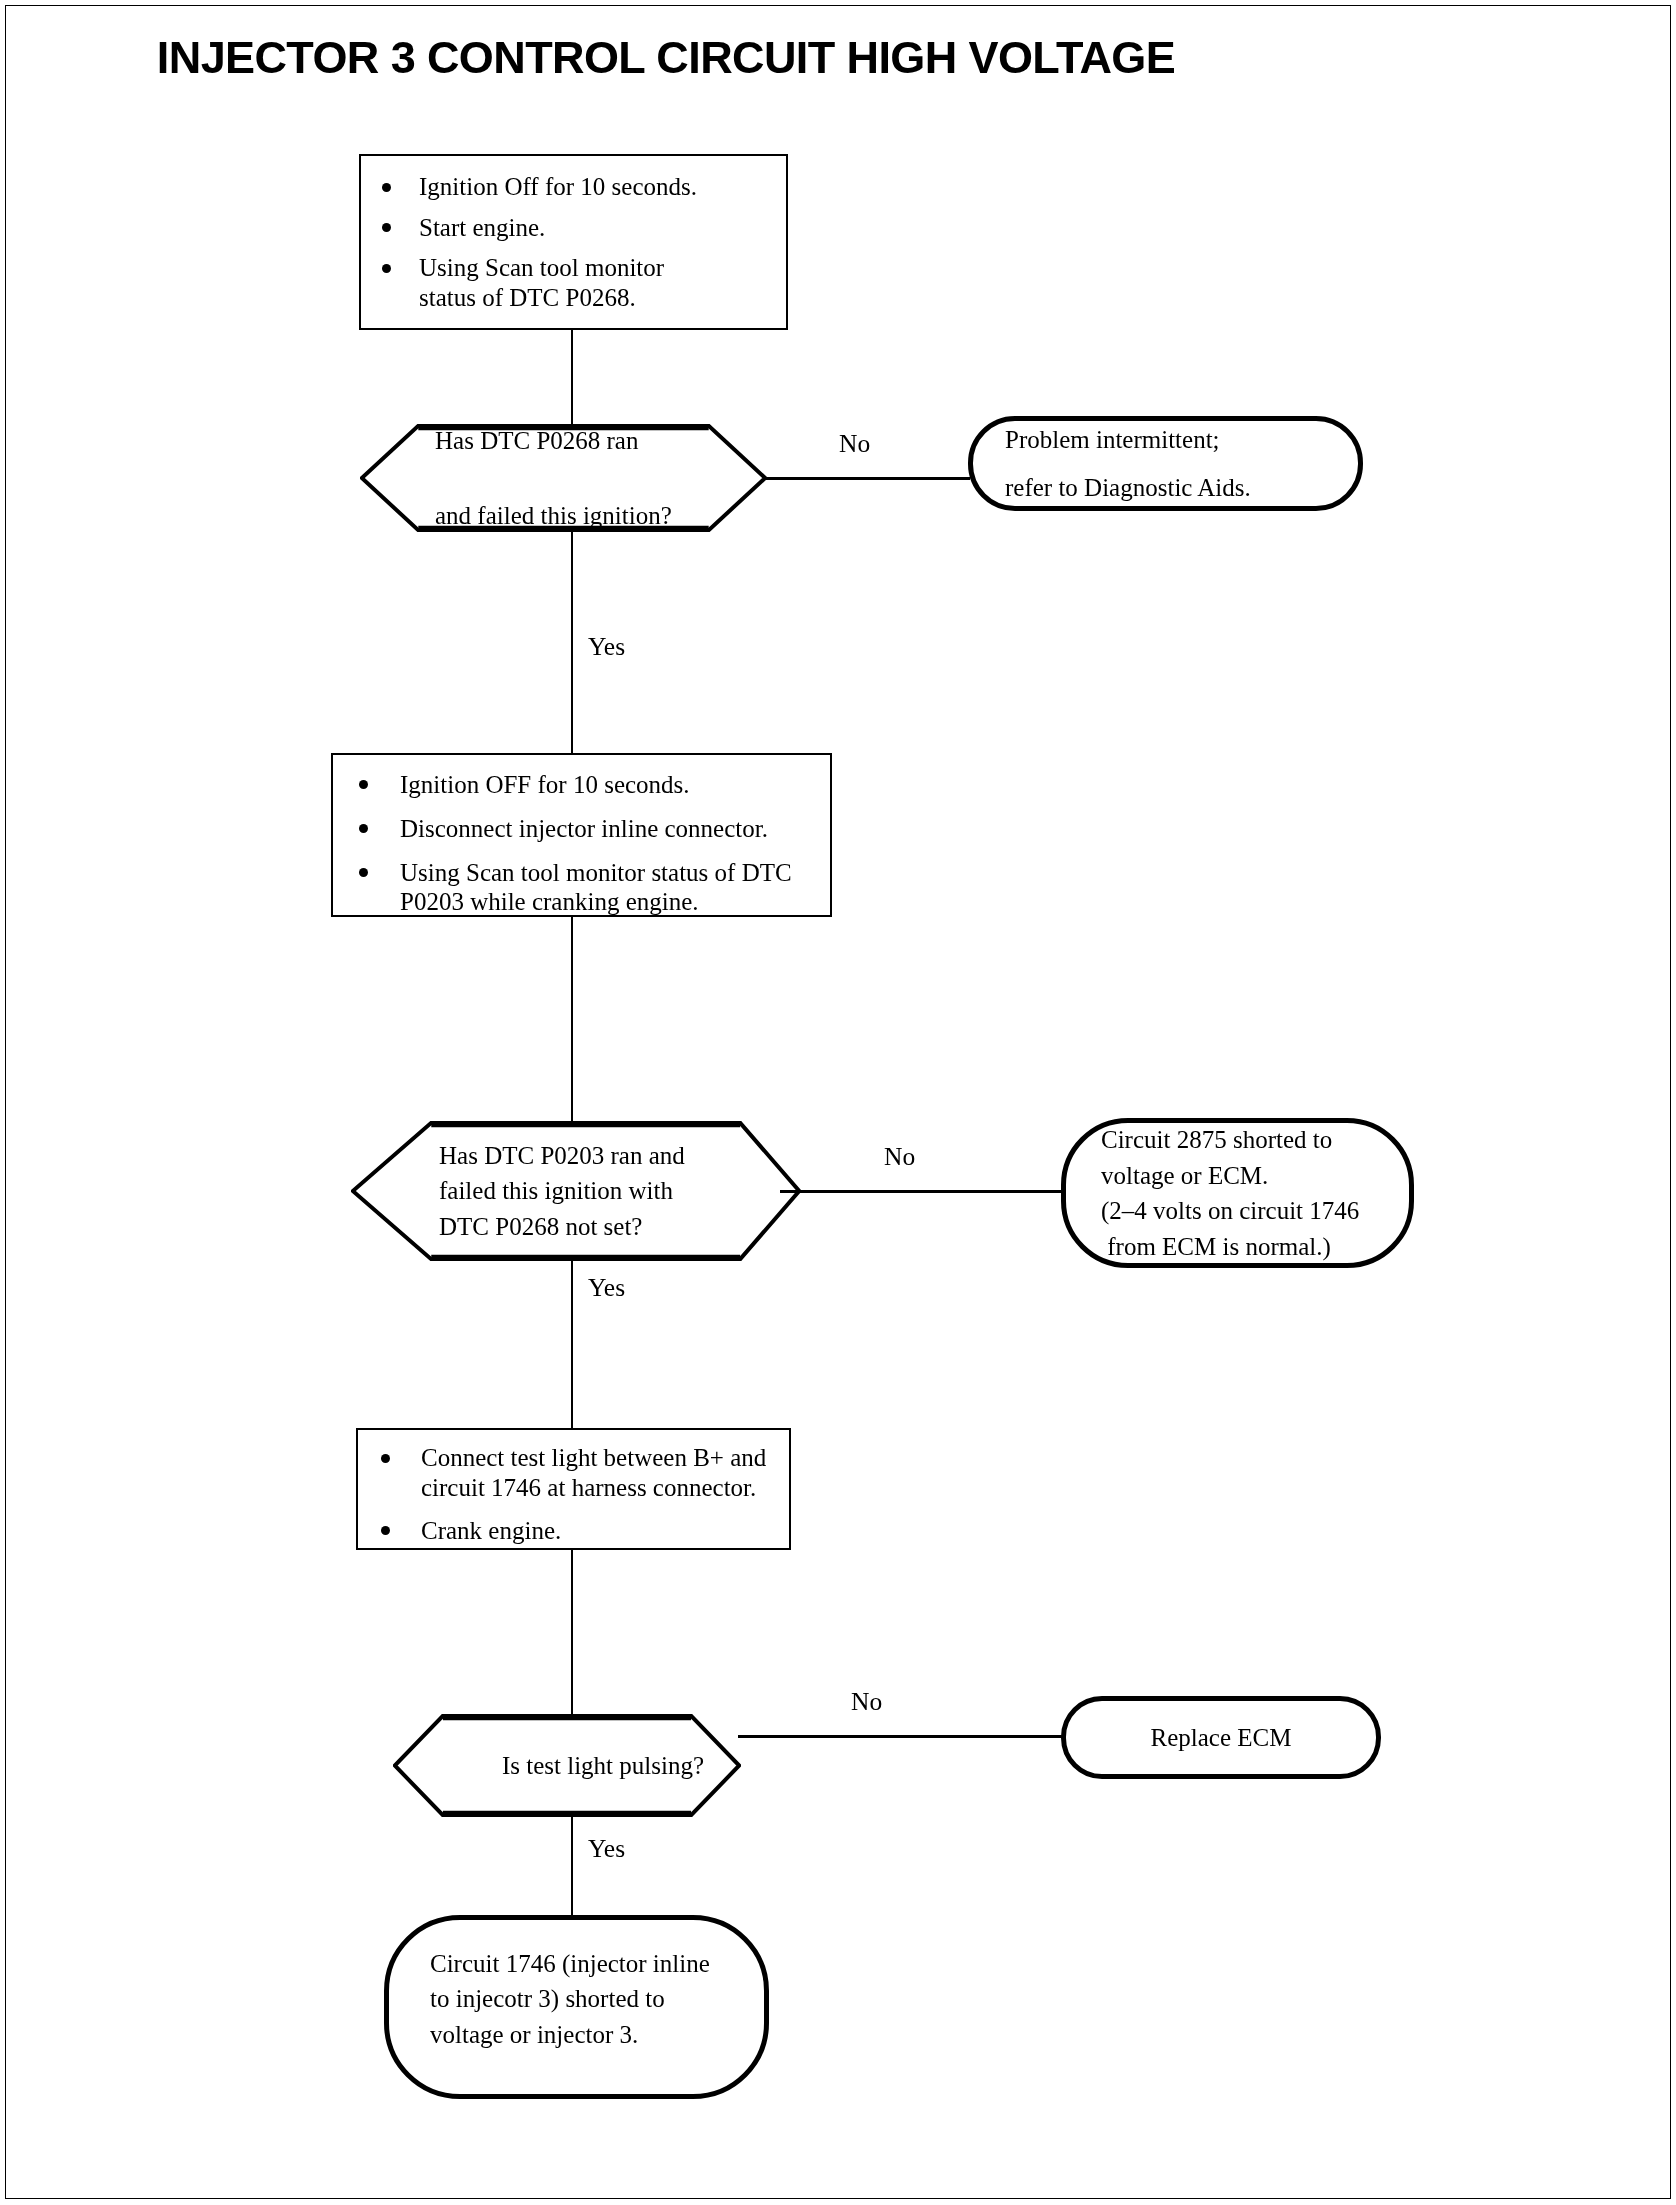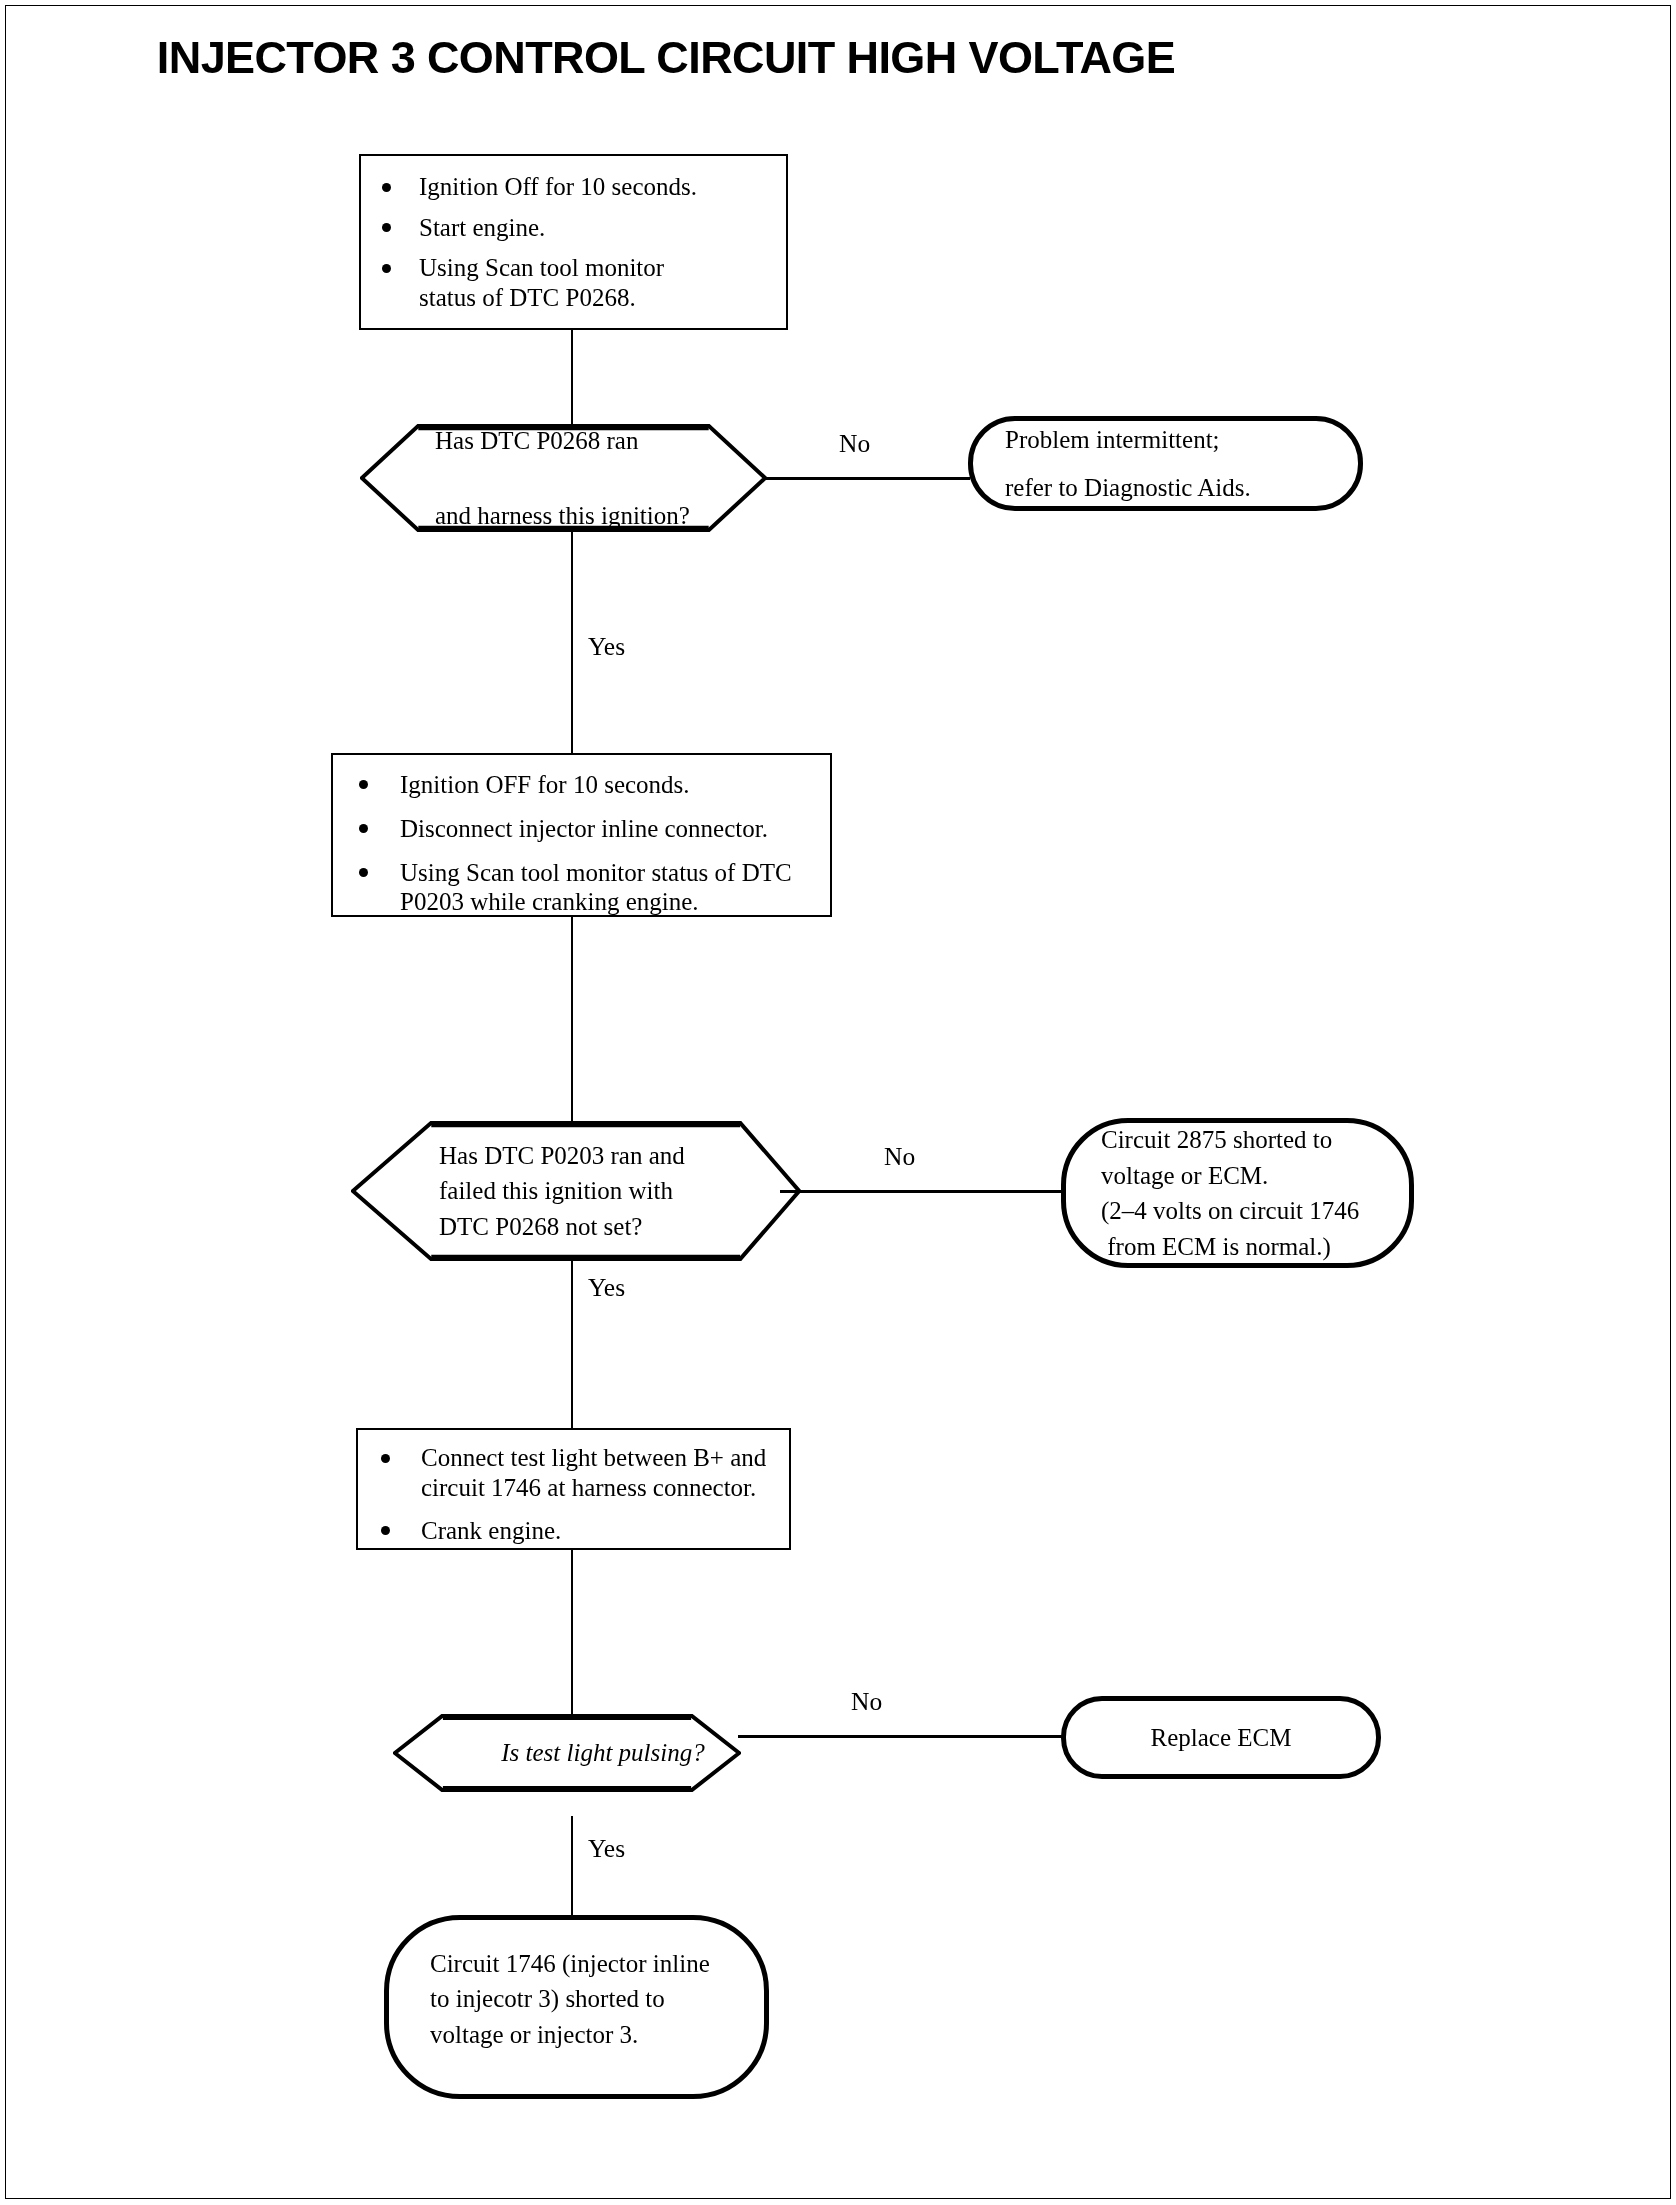--- a/index.html
+++ b/index.html
@@ -167,21 +167,21 @@
   <div class="vline" style="left:571px; top:330px; height:95px;"></div>
 
   <div class="node decision" style="left:360px; top:424px; width:407px; height:108px;">
     <svg viewBox="0 0 670 178" preserveAspectRatio="none">
       <polygon points="96,3 574,3 667,89 574,175 96,175 3,89" fill="#ffffff" stroke="#000000" stroke-width="4" vector-effect="non-scaling-stroke"></polygon>
       <line x1="96" y1="3" x2="574" y2="3" stroke="#000000" stroke-width="9" vector-effect="non-scaling-stroke"></line>
       <line x1="96" y1="175" x2="574" y2="175" stroke="#000000" stroke-width="9" vector-effect="non-scaling-stroke"></line>
     </svg>
     <div class="dtext" style="padding-left:75px; padding-right:61px;gap:39px;">
       <span>Has DTC P0268 ran</span>
-      <span>and harness this ignition?</span>
+      <span>and failed this ignition?</span>
     </div>
   </div>
 
   <div class="hline" style="left:765px; top:477px; width:205px;"></div>
   <div class="branch-label" style="left:839px; top:429px;">No</div>
 
   <div class="node terminator" style="left:968px; top:416px; width:395px; height:95px; border-radius:47px; padding:0 0 0 32px;gap:13px;">
     <span>Problem intermittent;</span>
     <span>refer to Diagnostic Aids.</span>
   </div>
@@ -244,21 +244,21 @@
       </li>
       <li style="padding-left:63px;">
         <span class="bullet" style="left:23px;"></span>
         <span>Crank engine.</span>
       </li>
     </ul>
   </div>
 
   <div class="vline" style="left:571px; top:1550px; height:167px;"></div>
 
-  <div class="node decision" style="left:393px; top:1714px; width:348px; height:78px;font-style:italic;">
+  <div class="node decision" style="left:393px; top:1714px; width:348px; height:103px;">
     <svg viewBox="0 0 572 170" preserveAspectRatio="none">
       <polygon points="82,3 490,3 569,85 490,167 82,167 3,85" fill="#ffffff" stroke="#000000" stroke-width="4" vector-effect="non-scaling-stroke"></polygon>
       <line x1="82" y1="3" x2="490" y2="3" stroke="#000000" stroke-width="9" vector-effect="non-scaling-stroke"></line>
       <line x1="82" y1="167" x2="490" y2="167" stroke="#000000" stroke-width="9" vector-effect="non-scaling-stroke"></line>
     </svg>
     <div class="dtext" style="align-items:center; text-align:center; padding:0 36px;">
       <span>Is test light pulsing?</span>
     </div>
   </div>
 

